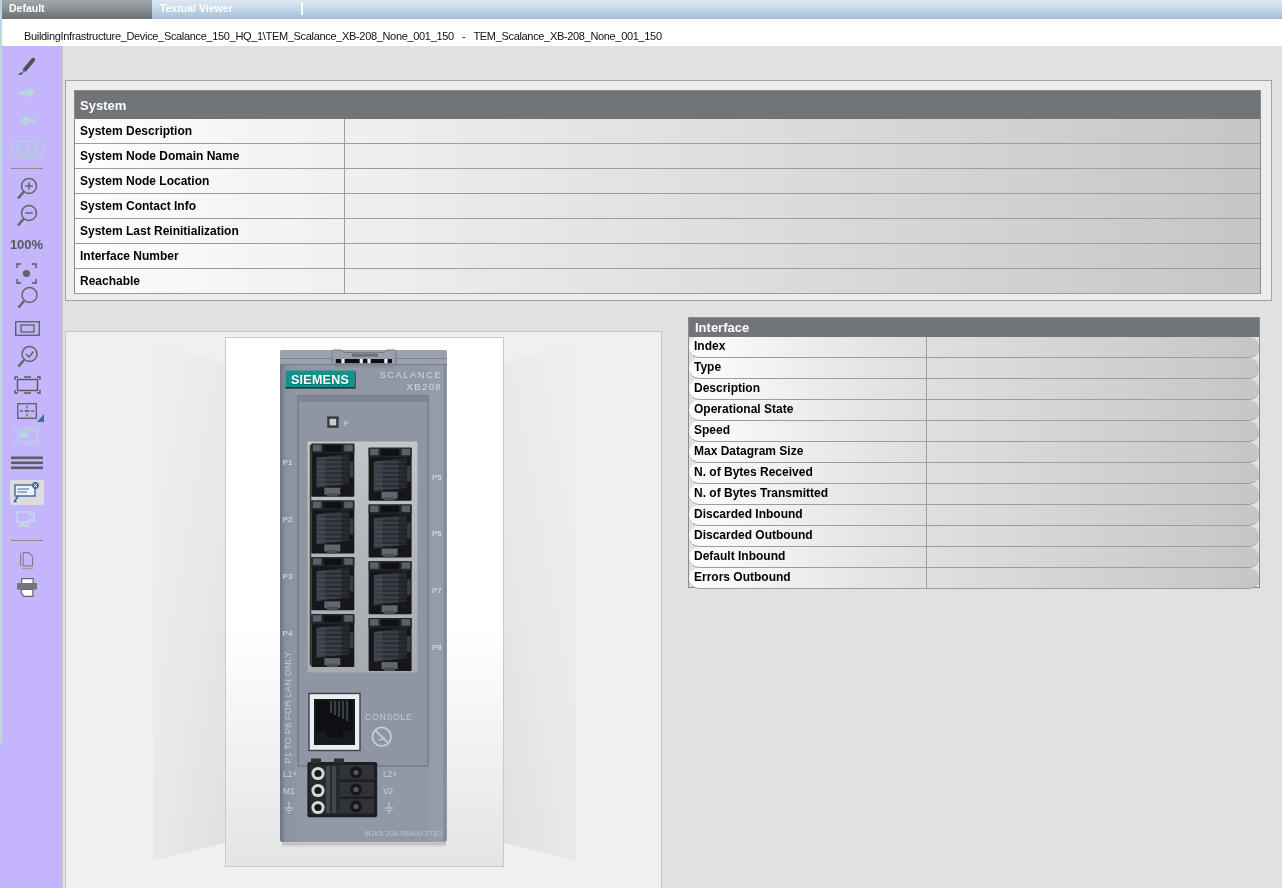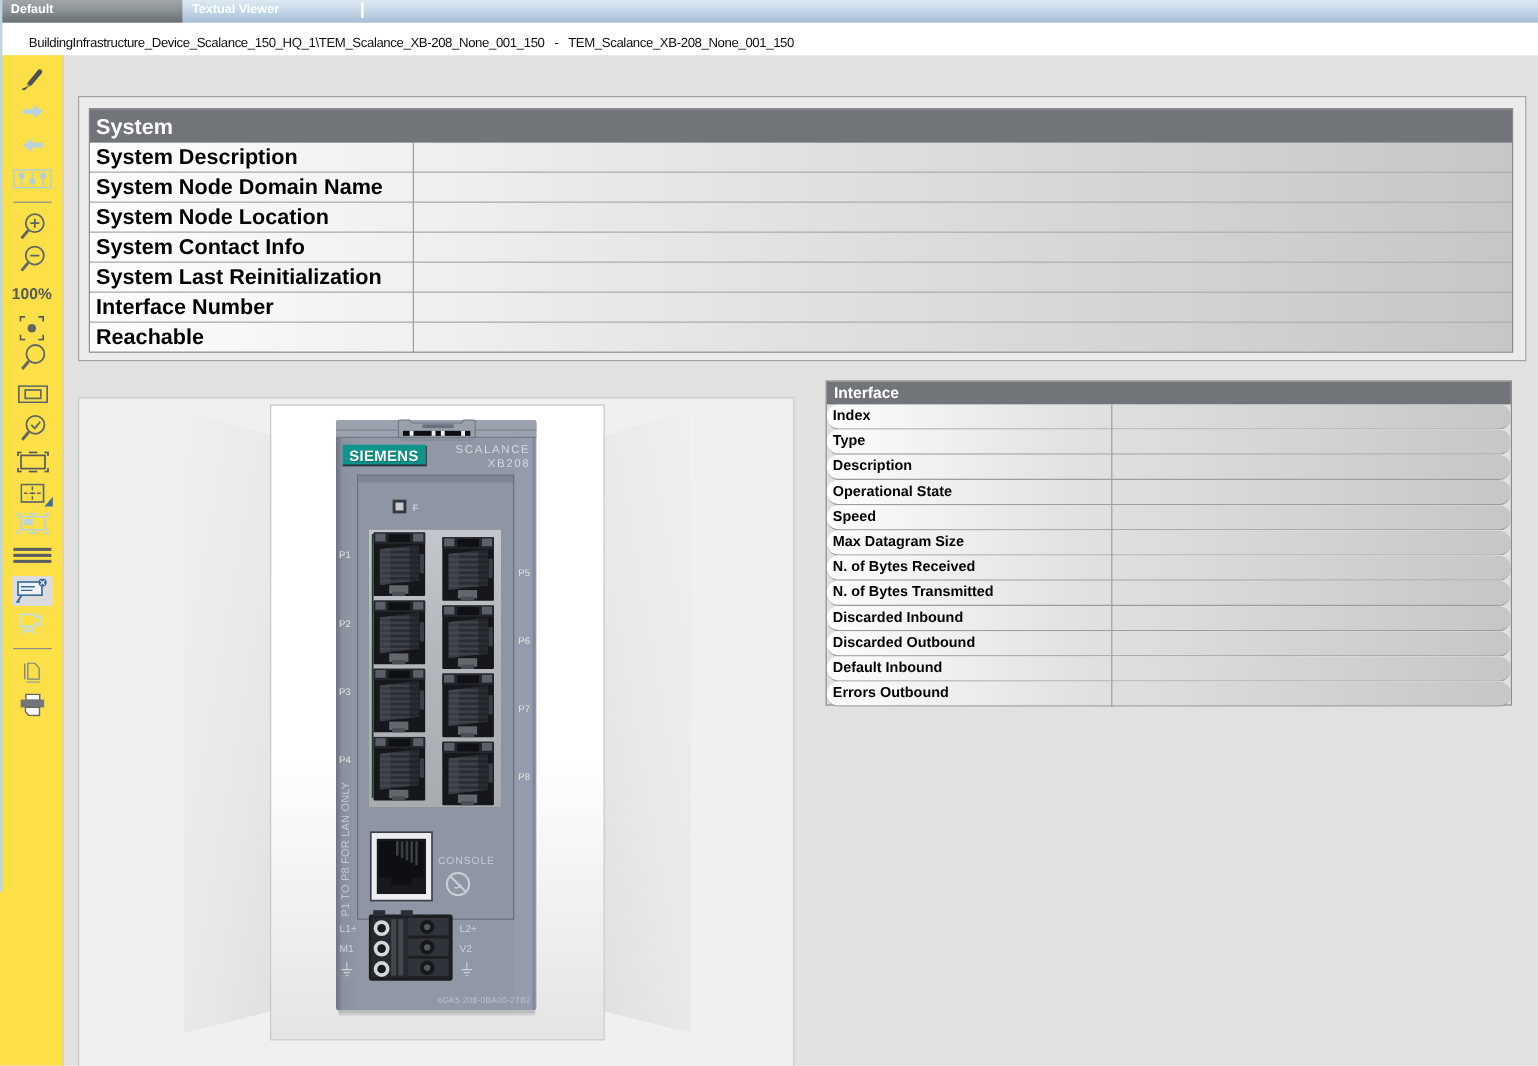--- a/index.html
+++ b/index.html
@@ -15,40 +15,40 @@
   color:#fff; font-weight:bold; font-size:10.5px; line-height:16px; padding-left:9px; }
 #tabTextual { left:152px; top:0; width:149px; height:19px;
   color:#fdfeff; font-weight:bold; font-size:10.5px; line-height:16px; padding-left:8px; }
 #tabSep { left:301px; top:2px; width:2px; height:13px; background:#fdfdfe; }
 
 
 #crumb { left:0; top:19px; width:1282px; height:27px; background:#ffffff;
   font-size:11px; letter-spacing:-0.33px; color:#111; line-height:34px; padding-left:24px; white-space:pre; }
 
 
-#toolbar { left:0; top:46px; width:53px; height:842px; background:#fde047; border-right:1px solid #cdcdcd; }
+#toolbar { left:0; top:46px; width:63px; height:842px; background:#c4b5fd; border-right:1px solid #cdcdcd; }
 #blueedge { left:0; top:0px; width:2px; height:743px; background:#bdd5e1; }
 .ticon { position:absolute; left:0; width:53px; text-align:center; }
 
 
 #panel1 { left:65px; top:80px; width:1207px; height:221px; background:#ececec; border:1px solid #a3a3a3; }
 #panel2 { left:65px; top:315px; width:597px; height:568px; background:#f0f0f0; border:1px solid #c6c6c6;margin-top:16px; }
 
 
 .tblhead { position:absolute; color:#fff; font-weight:bold; }
 .trow { position:absolute; border-bottom:1px solid #9d9d9d; }
 #tSys .trow { background:linear-gradient(90deg,#fdfdfd 0%,#e9e9e9 35%,#c6c6c6 100%); }
 #tInt .trow { background:linear-gradient(90deg,#fdfdfd 0%,#e2e2e2 35%,#c6c6c6 100%);border-radius:10px; }
 .trow .lab { position:absolute; left:0; top:0; height:100%; font-weight:bold; color:#000; }
 .vline { position:absolute; top:0; width:1px; background:#9d9d9d; }
 
 
 #tSys { left:74px; top:90px; width:1187px; height:204px; border:1px solid #8b8b8b; background:transparent; }
-#tSysHead { left:0; top:0; width:1185px; height:28px; background:#717478; font-size:18px; line-height:30px; padding-left:5px; }
-#tSys .trow { left:0; width:1185px; height:25px; font-size:18px; line-height:24px; }
+#tSysHead { left:0; top:0; width:1185px; height:28px; background:#717478; font-size:13px; line-height:30px; padding-left:5px; }
+#tSys .trow { left:0; width:1185px; height:25px; font-size:12px; line-height:24px; }
 #tSys .lab { padding-left:5px; }
 #tSys .vline { left:269px; height:175px; top:28px; }
 
 
 #tInt { left:688px; top:317px; width:572px; height:271px; border:1px solid #8b8b8b;padding-left:40px; }
 #tIntHead { left:0; top:0; width:570px; height:19px; background:#717478; font-size:13px; line-height:19px; padding-left:6px; }
 #tInt .trow { left:0; width:570px; height:21px; font-size:12px; line-height:19px; }
 #tInt .lab { padding-left:5px; }
 #tInt .vline { left:237px; height:252px; top:19px; }
 

